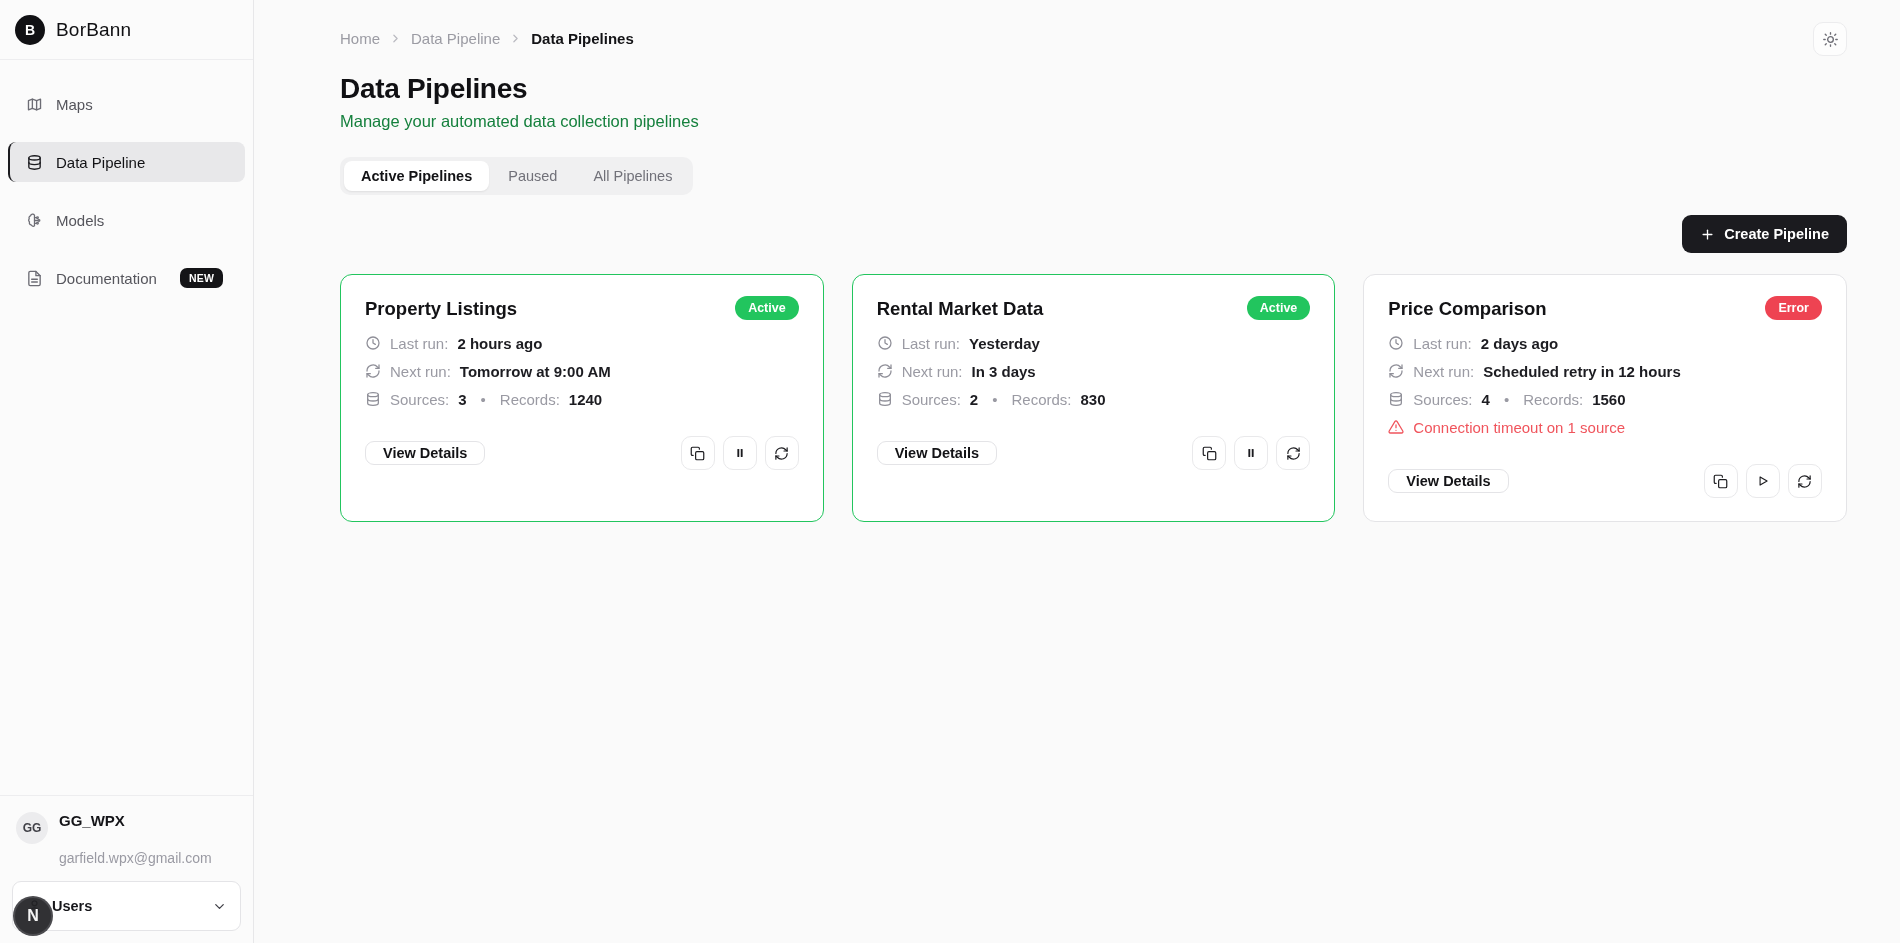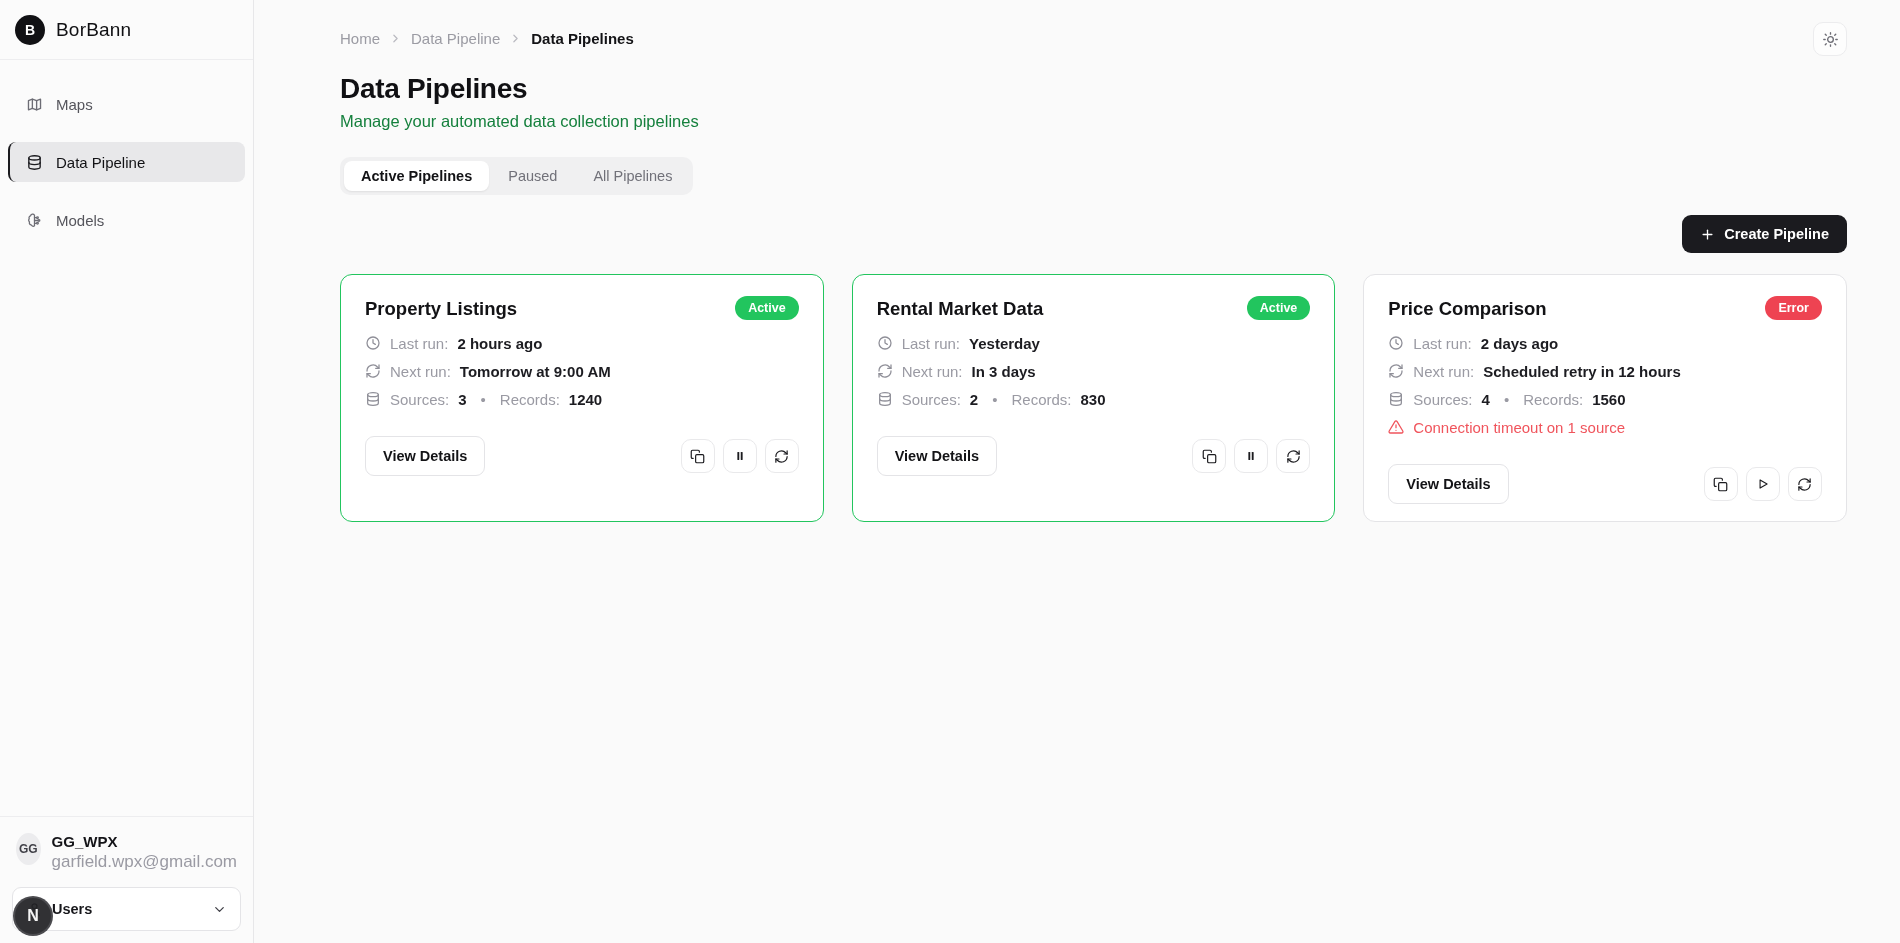--- a/index.html
+++ b/index.html
@@ -21,22 +21,22 @@
   .sb-item .sb-ic { display:flex; color:#6d6d75; }
   .sb-item.active { background:#e8e8ea; color:#121215; border-left:2px solid #1b1b1f; }
   .sb-item.active .sb-ic { color:#1b1b1f; }
   .new-badge { margin-left:10px; background:#141417; color:#fff; font-size:10.5px; font-weight:700;
     padding:4px 9px; border-radius:7px; letter-spacing:.3px; }
   .sb-footer { margin-top:auto; border-top:1px solid #ededef; padding:16px 12px 12px 12px; }
   .user-row { display:flex; align-items:flex-start; gap:11px; padding:0 4px; }
   .avatar { width:32px; height:32px; border-radius:50%; background:#ececee; color:#3f3f46;
     display:flex; align-items:center; justify-content:center; font-size:12px; font-weight:700; }
   .user-name { font-size:15px; font-weight:700; color:#141418; }
-  .user-email { font-size:17px; color:#9a9aa3; margin-top:2px; }
-  .role-select { margin-top:15px; height:44px; border:1px solid #e4e4e7; border-radius:9px;
+  .user-email { font-size:14px; color:#9a9aa3; margin-top:21px; }
+  .role-select { margin-top:15px; height:50px; border:1px solid #e4e4e7; border-radius:9px;
     background:#fff; display:flex; align-items:center; gap:9px; padding:0 13px; cursor:pointer; }
   .role-select .label { font-size:14.5px; font-weight:700; color:#17171b; }
   .role-select .chev { margin-left:auto; display:flex; color:#3f3f46; }
   .cursor-overlay { position:absolute; left:13px; bottom:7px; width:40px; height:40px; border-radius:50%;
     background:rgba(33,33,37,.93); border:2px solid rgba(96,96,102,.55); color:#f4f4f4;
     display:flex; align-items:center; justify-content:center; font-size:16px; font-weight:600; z-index:5; }
 
   
   .main { flex:1; padding:24px 53px 0 86px; position:relative; }
   .top-row { display:flex; justify-content:space-between; align-items:flex-start; }
@@ -66,21 +66,21 @@
   .badge.active { background:#22c55e; }
   .badge.error { background:#ee4352; }
   .meta { margin-top:15px; display:flex; flex-direction:column; }
   .meta-row { display:flex; align-items:flex-start; gap:9px; height:28px; font-size:15px; color:#9a9aa3; }
   .meta-row .mic { display:flex; color:#8f8f98; }
   .meta-row .val { color:#1c1c21; font-weight:700; }
   .meta-row .dot { margin:0 5px; color:#9a9aa3; }
   .meta-row.error-row { color:#f0545c; }
   .meta-row.error-row .mic { color:#f0545c; }
   .actions-row { display:flex; justify-content:space-between; align-items:center; margin-top:17px; }
-  .view-btn { height:40px; padding:0 17px; border:1px solid #e4e4e7; border-radius:9px; background:#fff;
+  .view-btn { height:24px; padding:0 17px; border:1px solid #e4e4e7; border-radius:9px; background:#fff;
     font-family:inherit; font-size:14.5px; font-weight:700; color:#131316; cursor:pointer; }
   .icon-btns { display:flex; gap:8px; }
   .icon-btn { width:34px; height:34px; border:1px solid #e9e9eb; border-radius:10px; background:#fff;
     display:flex; align-items:center; justify-content:center; color:#1b1b1f; cursor:pointer; }
   svg { display:block; }
 </style>
 </head>
 <body>
 
 <aside class="sidebar">
@@ -120,20 +120,32 @@
             <circle cx="16.2" cy="8" r="1.2"></circle>
           <path d="M12 12h4.6"></path>
             <circle cx="18.3" cy="12" r="1.2"></circle>
           <path d="M12 16h2.6"></path>
             <circle cx="16.2" cy="16" r="1.2"></circle>
         </svg>
       </span>
       <span>Models</span>
     </div>
 
+    <div class="sb-item">
+      <span class="sb-ic">
+        <svg width="17" height="17" viewBox="0 0 24 24" fill="none" stroke="currentColor" stroke-width="1.9" stroke-linecap="round" stroke-linejoin="round">
+          <path d="M14 2H6a2 2 0 0 0-2 2v16a2 2 0 0 0 2 2h12a2 2 0 0 0 2-2V8z"></path>
+            <path d="M14 2v6h6"></path>
+            <path d="M16 13H8"></path>
+            <path d="M16 17H8"></path>
+        </svg>
+      </span>
+      <span>Documentation</span>
+      <span class="new-badge">NEW</span>
+    </div>
   </nav>
 
   <div class="sb-footer">
     <div class="user-row">
       <div class="avatar">GG</div>
       <div>
         <div class="user-name">GG_WPX</div>
         <div class="user-email">garfield.wpx@gmail.com</div>
       </div>
     </div>

